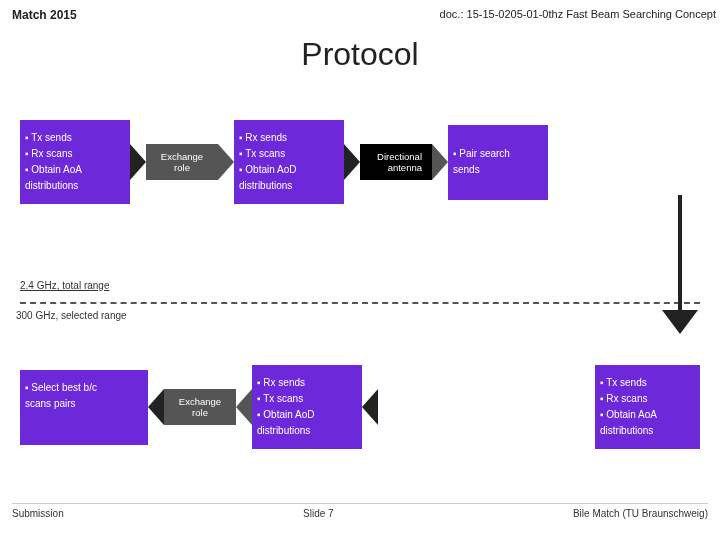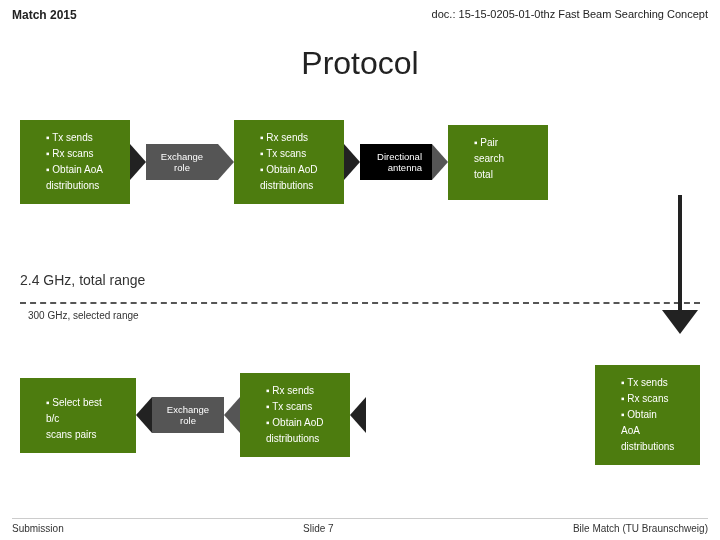--- a/index.html
+++ b/index.html
@@ -18,37 +18,37 @@
       top: 8px;
       left: 12px;
       font-size: 12px;
       font-weight: bold;
       color: #222;
     }
 
     .header-right {
       position: absolute;
       top: 8px;
-      right: 12px;
+      right: 4px;
       font-size: 11px;
       color: #222;
     }
 
     .title {
       text-align: center;
       font-size: 32px;
       font-weight: normal;
       color: #222;
-      padding-top: 45px;
+      padding-top: 36px;
     }
 
     .box-dark {
-      background: #4d7c0f;
+      background: #6d28d9;
       color: #fff;
-      padding: 10px 26px;
+      padding: 10px 5px;
       font-size: 10px;
       line-height: 1.5;
       min-width: 100px;
     }
 
     .label-box {
       background: #555;
       color: #fff;
       padding: 4px 10px;
       font-size: 10px;
@@ -60,38 +60,39 @@
     .dashed-line {
       position: absolute;
       top: 302px;
       left: 20px;
       right: 20px;
       border-top: 2px dashed #555;
     }
 
     .label-total {
       position: absolute;
-      top: 272px;
+      top: 280px;
       left: 20px;
-      font-size: 14px;
+      font-size: 10px;
       color: #333;
+      text-decoration: underline;
     }
 
     .label-selected {
       position: absolute;
       top: 310px;
-      left: 28px;
+      left: 16px;
       font-size: 10px;
       color: #333;
     }
 
     
     .footer {
       position: absolute;
-      bottom: 6px;
+      bottom: 21px;
       left: 12px;
       right: 12px;
       display: flex;
       justify-content: space-between;
       font-size: 10px;
       color: #333;
       border-top: 1px solid #ccc;
       padding-top: 4px;
     }
   </style>
@@ -132,41 +133,41 @@
   </div>
 
   <div style="width:0;height:0;border-top:18px solid transparent;border-bottom:18px solid transparent;border-left:16px solid #222; flex-shrink:0;"></div>
 
   <div class="label-box" style="width:68px; min-height:36px; display:flex; align-items:center; justify-content:center; font-size:9.5px; text-align:right; background:#000000;">
     Directional antenna
   </div>
 
   <div style="width:0;height:0;border-top:18px solid transparent;border-bottom:18px solid transparent;border-left:16px solid #555; flex-shrink:0;"></div>
 
-  <div class="box-dark" style="width:100px; min-height:75px; display:flex; flex-direction:column; ">
+  <div class="box-dark" style="width:100px; min-height:75px; display:flex; flex-direction:column; justify-content:center;">
     <div style="font-size:10px; line-height:1.6;">
       <div>▪ Pair search</div>
-      <div>total</div>
+      <div>sends</div>
     </div>
   </div>
 </div>
 
 <div class="label-total">2.4 GHz, total range</div>
 <div class="label-selected">300 GHz, selected range</div>
 
 <div class="dashed-line"></div>
 
 <div style="position:absolute; right:22px; top:195px; display:flex; flex-direction:column; align-items:center;">
   <div style="width:4px; height:115px; background:#222;"></div>
   <div style="width:0;height:0;border-left:18px solid transparent;border-right:18px solid transparent;border-top:24px solid #222;"></div>
 </div>
 
 <div style="display:flex; align-items:center; position:absolute; top:365px; left:20px; right:20px; gap:0;">
 
-  <div class="box-dark" style="width:116px; min-height:75px; display:flex; flex-direction:column; justify-content:flex-end;">
+  <div class="box-dark" style="width:128px; min-height:75px; display:flex; flex-direction:column; justify-content:flex-start;">
     <div style="font-size:10px; line-height:1.6;">
       <div>▪ Select best b/c</div>
       <div>scans pairs</div>
     </div>
   </div>
 
   <div style="width:0;height:0;border-top:18px solid transparent;border-bottom:18px solid transparent;border-right:16px solid #222; flex-shrink:0;"></div>
 
   <div class="label-box" style="width:72px; min-height:36px; display:flex; align-items:center; justify-content:center; font-size:9.5px; text-align:center; background:#555;">
     Exchange role

